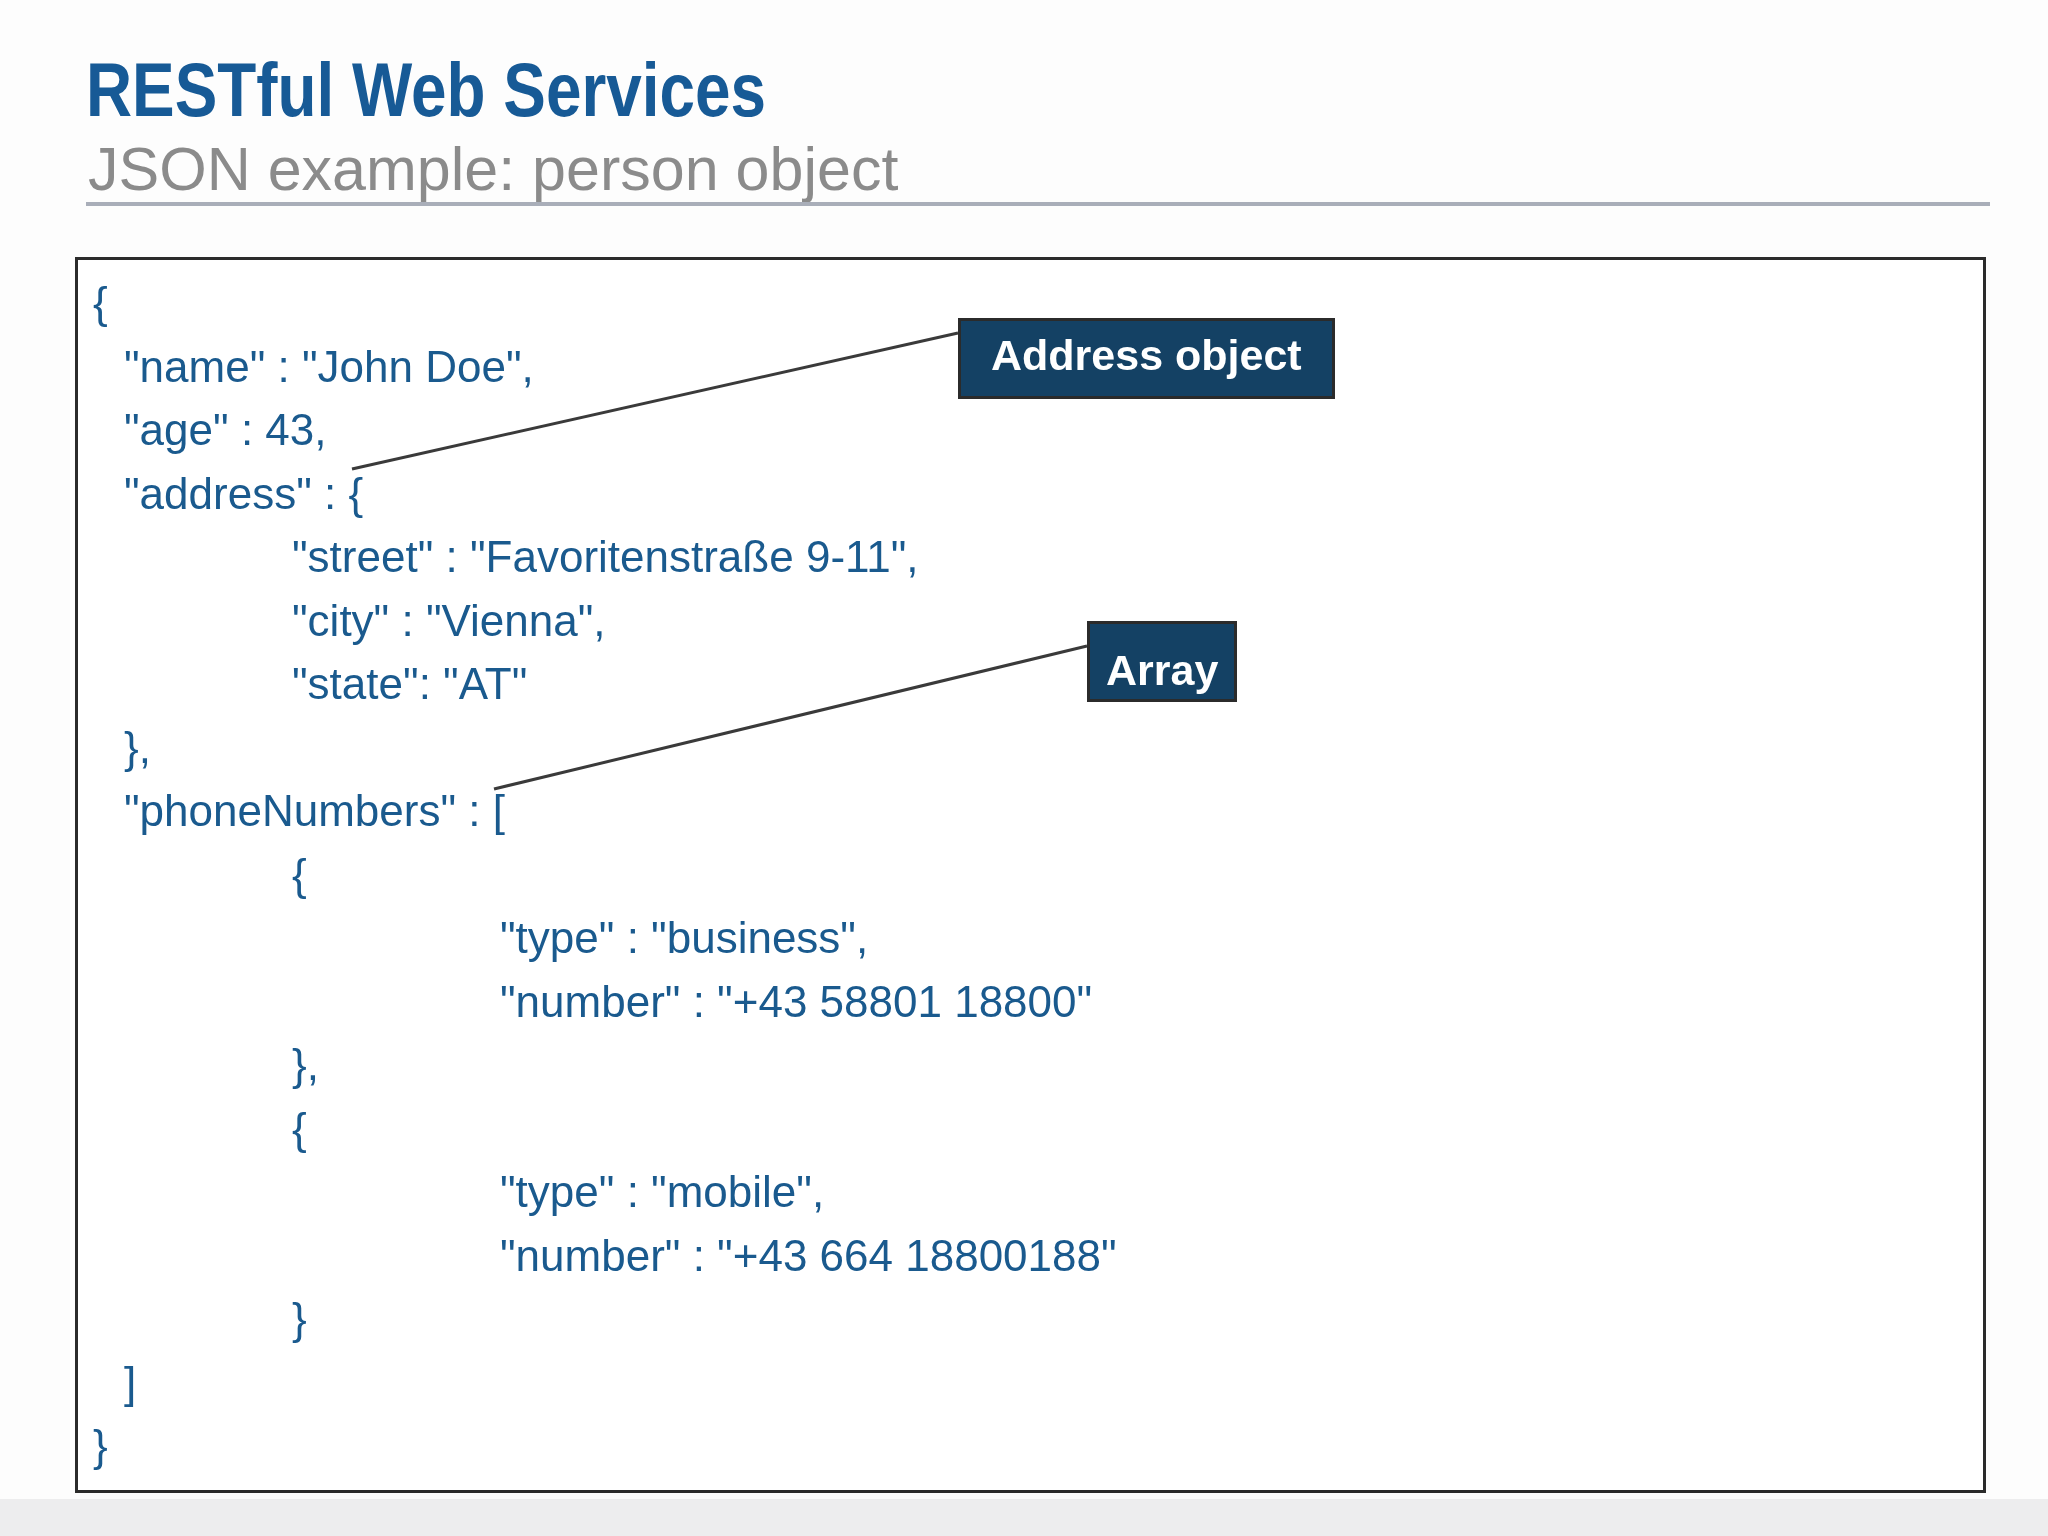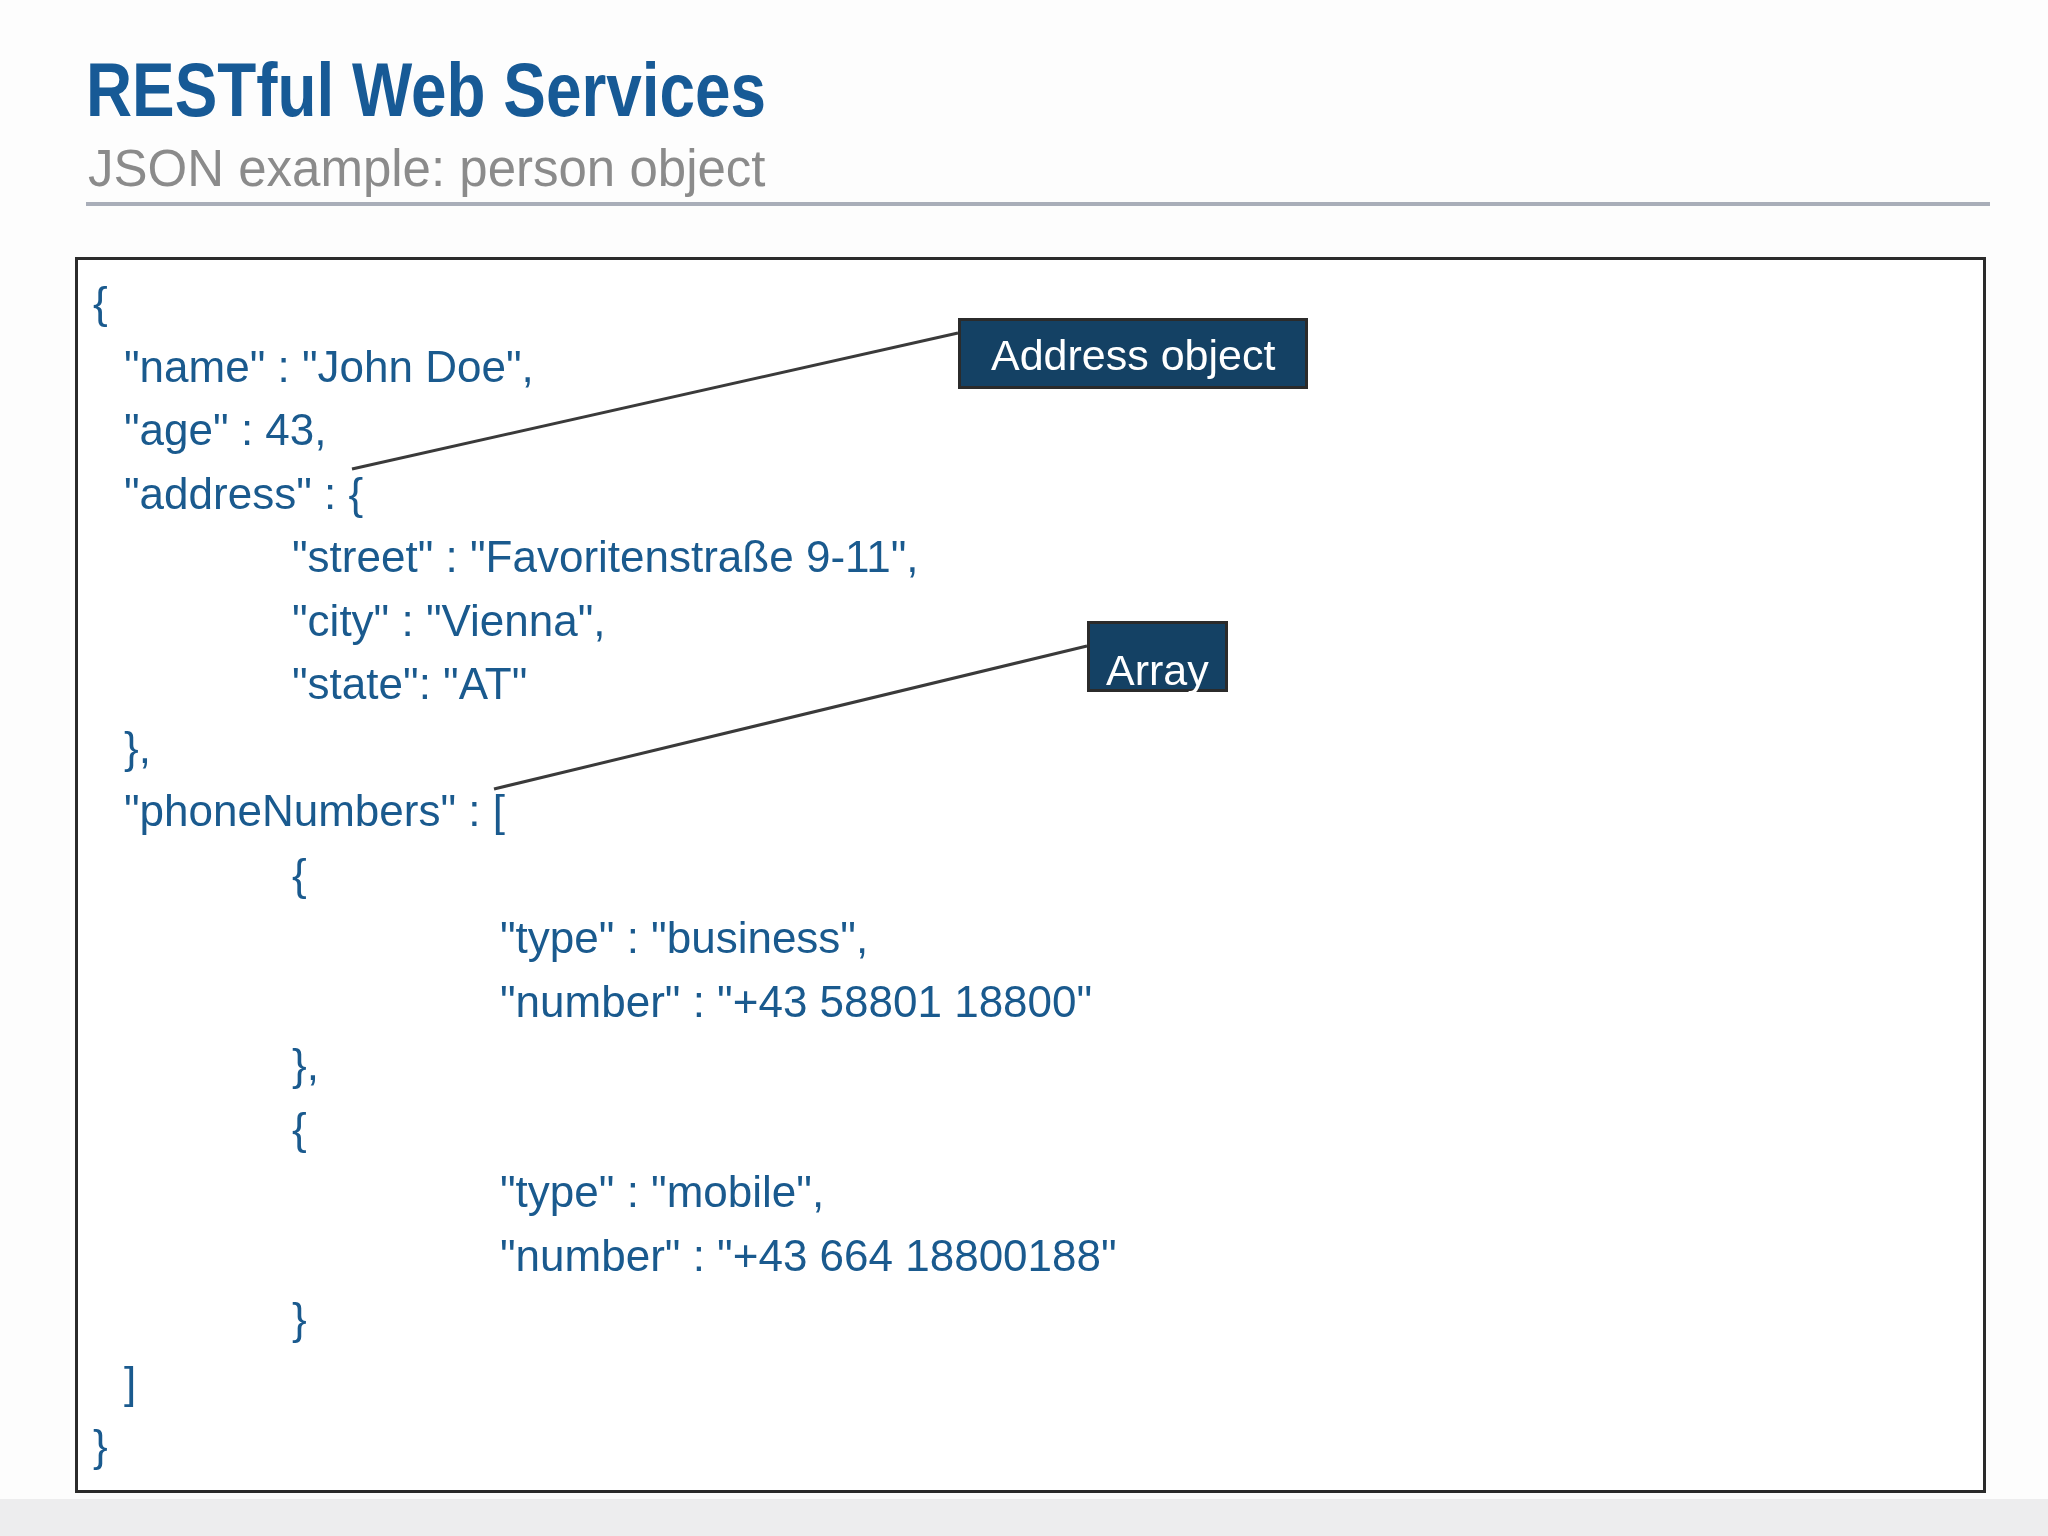--- a/index.html
+++ b/index.html
@@ -12,21 +12,21 @@
   }
   .title{
     position:absolute;left:86px;top:50px;
     font-size:76px;font-weight:bold;line-height:80px;
     color:var(--title,#175a96);
     transform:scaleX(0.84);transform-origin:left top;
     white-space:nowrap;
   }
   .subtitle{
     position:absolute;left:88px;top:142px;
-    font-size:51px;line-height:54px;
+    font-size:61px;line-height:54px;
     color:var(--subtitle,#8b8b8b);
     white-space:nowrap;
   }
   .divider{
     position:absolute;left:86px;top:202px;
     width:1904px;height:4px;
     background:var(--divider,#a9aeb9);
   }
   .code-panel{
     position:absolute;left:75px;top:257px;
@@ -47,25 +47,25 @@
   .i1{padding-left:46px;}
   .i2{padding-left:214px;}
   .i3{padding-left:422px;}
   .connector-svg{
     position:absolute;left:0;top:0;width:2048px;height:1536px;
     pointer-events:none;
   }
   .callout{
     position:absolute;
     box-sizing:border-box;
-    height:71px;line-height:68px;
+    height:81px;line-height:68px;
     border:3px solid var(--box-border,#2b2b2b);
     background:var(--callout-bg,#144164);
     color:var(--callout-text,#ffffff);
-    font-size:43px;font-weight:normal;
+    font-size:43px;font-weight:bold;
     white-space:nowrap;
   }
   .callout-address{left:958px;top:318px;padding:0 30px;}
   .callout-array{left:1087px;top:621px;padding:12px 16px;}
   .bottom-strip{
     position:absolute;left:0;top:1499px;
     width:2048px;height:37px;
     background:var(--strip,#ededee);
   }
 </style>

